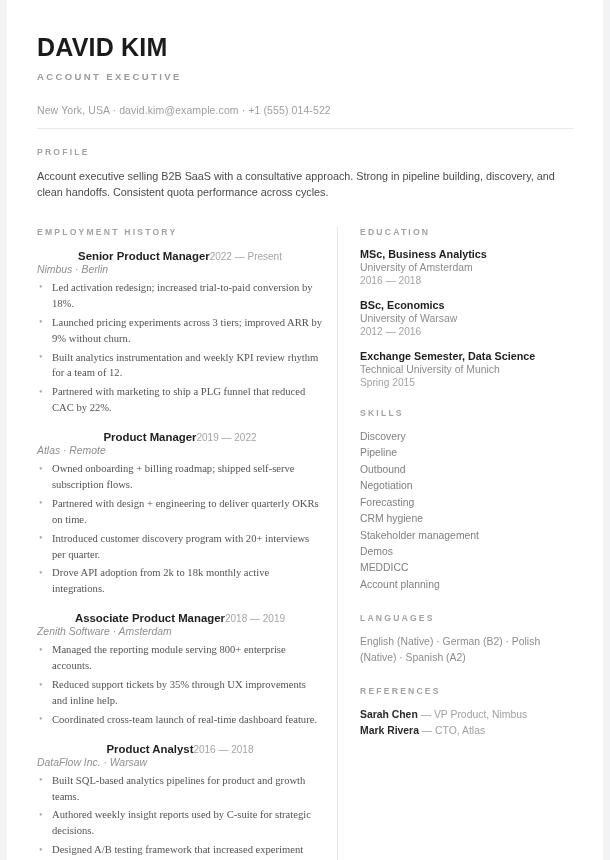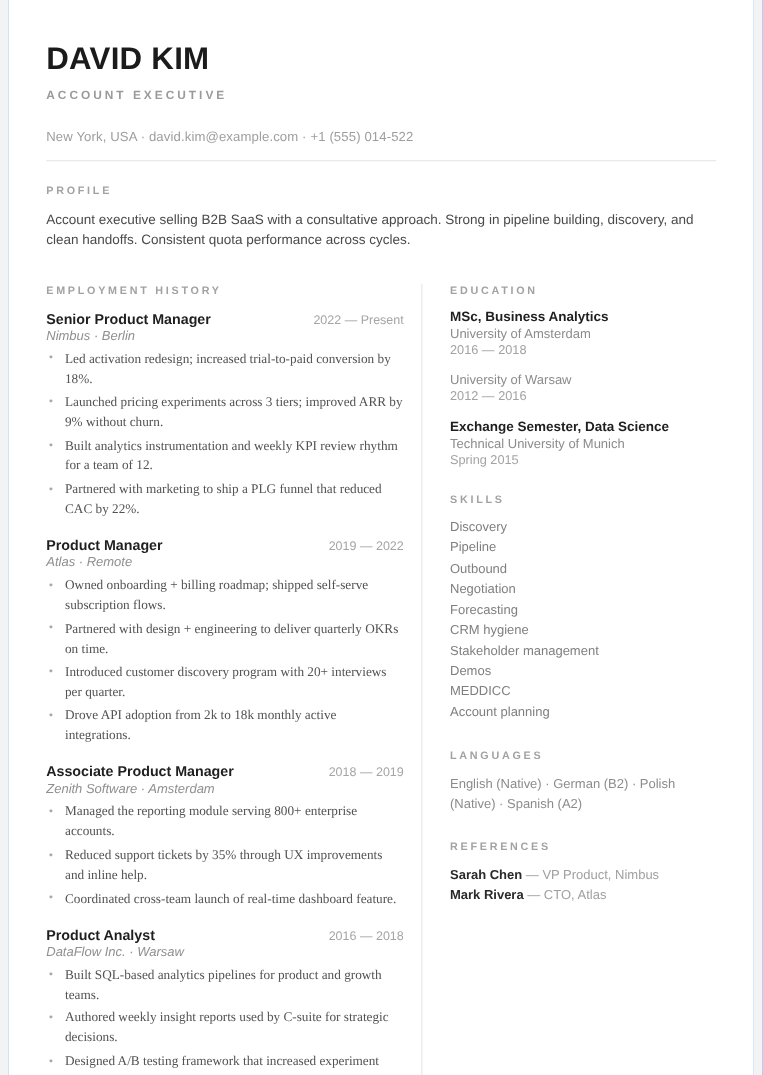--- a/index.html
+++ b/index.html
@@ -106,21 +106,21 @@
   }
   .col-right {
     flex: 1 1 auto;
     padding-left: 22px;
     box-sizing: border-box;
   }
 
   .job { margin-bottom: 15px; }
   .job-head {
     display: flex;
-    justify-content: space-between;
+    justify-content: center;
     align-items: baseline;
     margin-top: 13px;
   }
   .job-title {
     font-size: 11.4px;
     font-weight: bold;
     color: #1f1f1f;
   }
   .job-dates {
     font-size: 10px;
@@ -275,20 +275,21 @@
 
         <div class="block">
           <div class="section-label">EDUCATION</div>
           <div id="edu-container">
               <div class="edu-item">
                 <div class="edu-degree">MSc, Business Analytics</div>
                 <div class="edu-school">University of Amsterdam</div>
                 <div class="edu-years">2016 — 2018</div>
               </div>
               <div class="edu-item">
+                <div class="edu-degree">BSc, Economics</div>
                 <div class="edu-school">University of Warsaw</div>
                 <div class="edu-years">2012 — 2016</div>
               </div>
               <div class="edu-item">
                 <div class="edu-degree">Exchange Semester, Data Science</div>
                 <div class="edu-school">Technical University of Munich</div>
                 <div class="edu-years">Spring 2015</div>
               </div>
             </div>
         </div>

